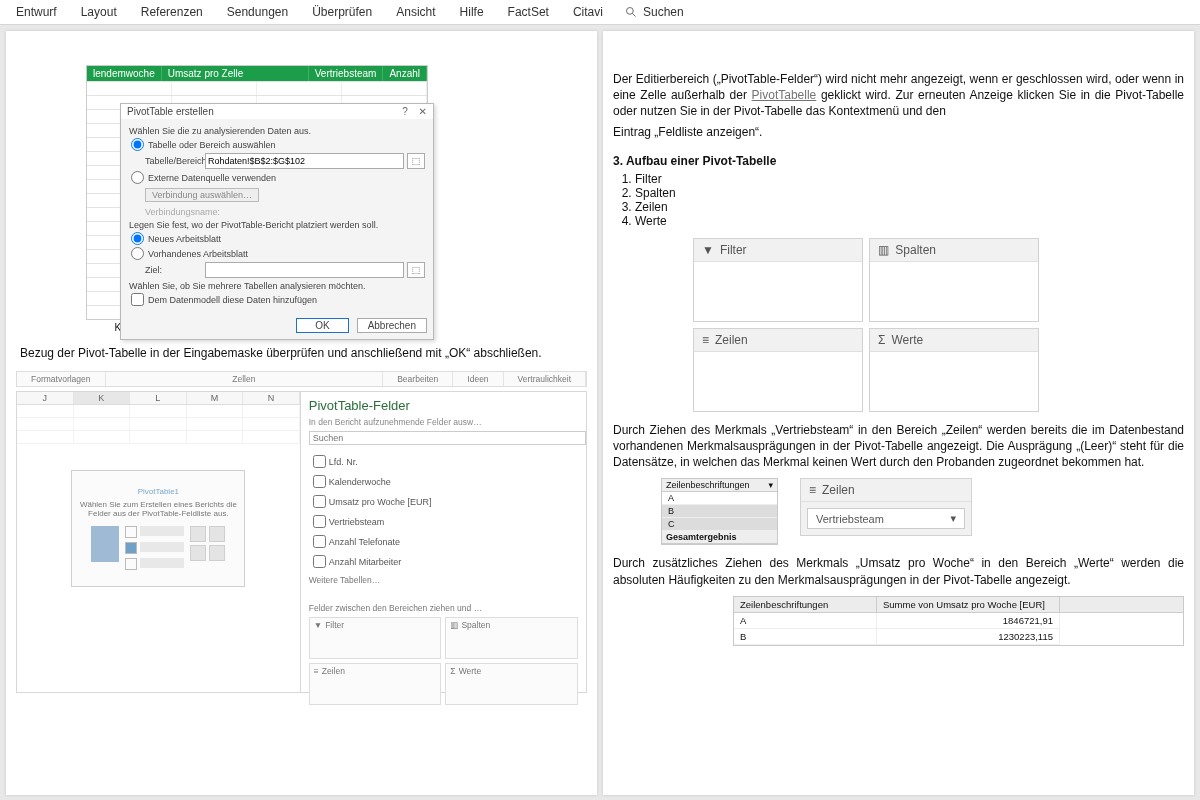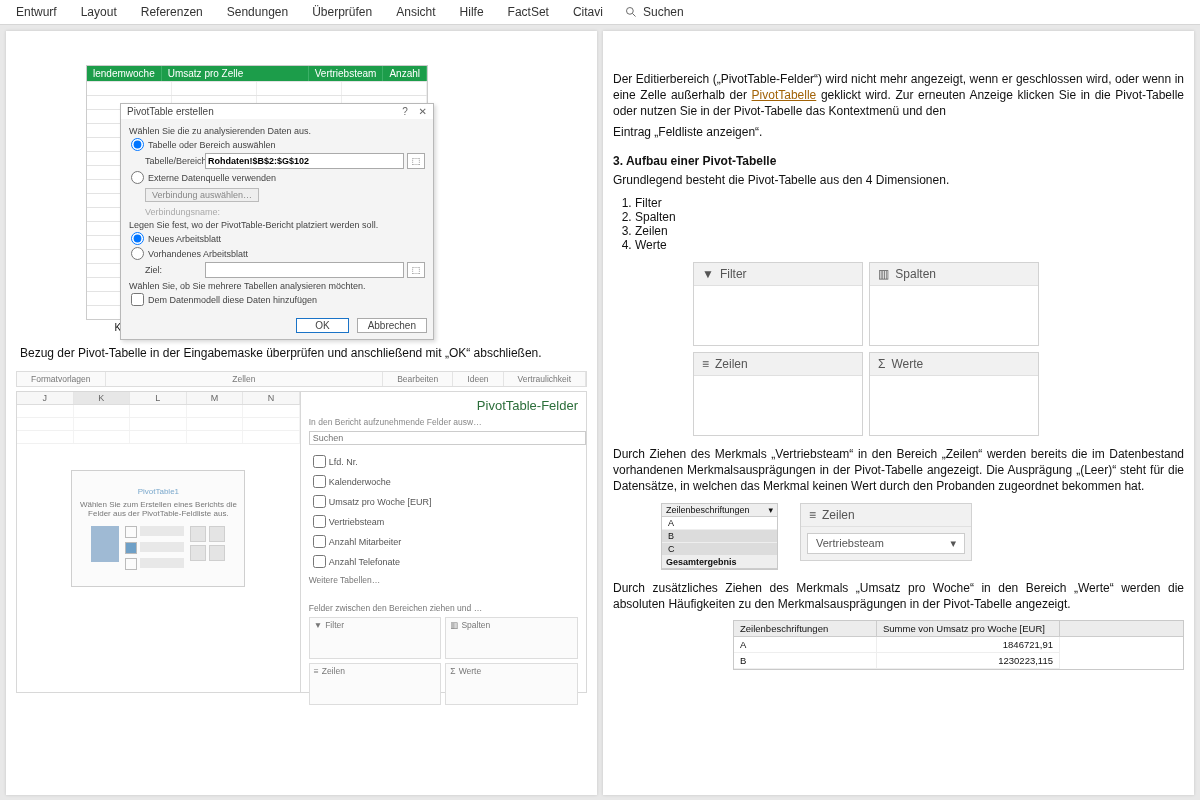--- a/index.html
+++ b/index.html
@@ -25,21 +25,21 @@
 .dlg{position:absolute;left:114px;top:72px;width:312px;background:#f4f4f4;border:1px solid #b8b8b8;font-size:10px;color:#444;box-shadow:2px 2px 4px rgba(0,0,0,.15);}
 .dlg-title{display:flex;align-items:center;justify-content:space-between;padding:2px 6px 2px 6px;font-size:10px;background:#fff;}
 .dlg-title .icons span{margin-left:8px;cursor:pointer;color:#666;}
 .dlg-body{padding:4px 8px 6px 8px;}
 .dlg-body .lbl{font-size:9px;margin:3px 0 2px 0;}
 .dlg-body label{display:flex;align-items:center;font-size:9px;margin:2px 0;}
 .dlg-body input[type=radio],.dlg-body input[type=checkbox]{margin:0 4px 0 2px;}
 .dlg-body input[type=text]{font-size:9px;padding:1px 2px;border:1px solid #aaa;background:#fff;height:12px;}
 .dlg-body .row{display:flex;align-items:center;margin:2px 0;}
 .dlg-body .row .cap{width:60px;font-size:9px;}
-.dlg-body .row input[type=text]{flex:1;font-weight:bold;}
+.dlg-body .row input[type=text]{flex:1;}
 .dlg-body .pick{width:16px;height:14px;border:1px solid #aaa;margin-left:3px;display:flex;align-items:center;justify-content:center;font-size:9px;background:#fff;cursor:pointer;}
 .dlg-body .greybtn{background:#eee;border:1px solid #bbb;padding:1px 6px;font-size:9px;color:#888;margin:2px 0 2px 16px;display:inline-block;}
 .dlg-btns{display:flex;justify-content:flex-end;padding:4px 6px 6px 6px;gap:8px;}
 .dlg-btns .ok{border:1.5px solid #1a73c7;background:#fff;padding:1px 18px;font-size:10px;cursor:pointer;}
 .dlg-btns .cancel{border:1px solid #aaa;background:#fff;padding:1px 10px;font-size:10px;cursor:pointer;}
 .below-row{display:flex;font-size:10px;margin-left:70px;width:340px;}
 .below-row div{flex:1;text-align:center;padding:2px 0;border-right:1px solid #ddd;}
 
 p.doc{font-size:12px;line-height:1.35;margin:10px 4px;text-align:justify;}
 
@@ -51,31 +51,31 @@
 .colhdr div{flex:1;text-align:center;font-size:9px;color:#666;padding:1px 0;border-right:1px solid #e5e5e5;}
 .sheet-rows .r{display:flex;height:12px;border-bottom:1px solid #f1f1f1;}
 .sheet-rows .r div{flex:1;border-right:1px solid #f3f3f3;}
 .pthint{margin:26px auto 0 auto;width:160px;border:1px solid #cfcfcf;padding:16px 6px;font-size:8px;color:#777;text-align:center;background:#fbfbfb;}
 .pthint .t{color:#7aa8cc;margin-bottom:4px;pointer-events:none;}
 .ptdiag{display:flex;gap:6px;justify-content:center;margin-top:8px;}
 .ptdiag .chip{width:28px;height:36px;background:#9fbad4;}
 .ptdiag .grid{display:grid;grid-template:16px 16px/16px 16px;gap:3px;}
 .ptdiag .grid div{background:#e4e4e4;border:1px solid #cfcfcf;}
 .fieldarea .pane{flex:1;background:#fff;padding:6px 8px;}
-.pane h3{font-size:13px;font-weight:400;color:#2b6e3a;margin:0 0 4px 0;text-align:right;}
+.pane h3{font-size:13px;font-weight:400;color:#2b6e3a;margin:0 0 4px 0;}
 .pane .sub{font-size:8.5px;color:#888;margin-bottom:4px;}
 .pane input.search{width:100%;font-size:9px;padding:1px 3px;border:1px solid #ccc;margin-bottom:6px;}
 .pane label{display:flex;align-items:center;font-size:9px;color:#555;margin:1px 0;}
 .pane .more{font-size:8.5px;color:#777;margin-top:4px;}
 .pane .between{font-size:8.5px;color:#777;margin-top:18px;margin-bottom:4px;}
 .dropzones{display:grid;grid-template-columns:1fr 1fr;gap:4px;}
 .dz{border:1px solid #ddd;background:#fbfbfb;padding:2px 4px;font-size:8.5px;color:#777;height:36px;display:flex;align-items:flex-start;gap:3px;}
 
 .right p{font-size:12px;line-height:1.35;margin:4px 0 8px 0;text-align:justify;}
-.right .ul{color:#a16207;text-decoration:underline;}
+.right .ul{color:#737373;text-decoration:underline;}
 .right h4{font-size:12px;margin:14px 0 4px 0;}
 .right ol{font-size:12px;margin:4px 0 10px 22px;padding:0;}
 .quad{display:grid;grid-template-columns:170px 170px;grid-template-rows:84px 84px;gap:6px;margin:8px 0 10px 80px;}
 .qcell{border:1px solid #d2d2d2;background:#f1f1f1;display:flex;flex-direction:column;}
 .qcell .hdr{display:flex;align-items:center;gap:6px;background:#f1f1f1;border-bottom:1px solid #e0e0e0;padding:4px 8px;font-size:12px;color:#555;}
 .qcell .body{flex:1;background:#fff;}
 .ico{width:12px;height:12px;display:inline-block;}
 
 .mini{display:flex;gap:22px;margin:8px 0 10px 48px;align-items:flex-start;}
 .mt{border:1px solid #c9c9c9;font-size:9px;background:#fff;}
@@ -378,25 +378,25 @@
       <label>
             <input type="checkbox" style="">
             <span>Umsatz pro Woche [EUR]</span>
           </label>
       <label>
             <input type="checkbox" style="">
             <span>Vertriebsteam</span>
           </label>
       <label>
             <input type="checkbox" style="">
+            <span>Anzahl Telefonate</span>
+          </label>
+      <label>
+            <input type="checkbox" style="">
             <span>Anzahl Mitarbeiter</span>
-          </label>
-      <label>
-            <input type="checkbox" style="">
-            <span>Anzahl Telefonate</span>
           </label>
       <div class="more">Weitere Tabellen…</div>
       <div class="between">Felder zwischen den Bereichen ziehen und …</div>
       <div class="dropzones">
         <div class="dz">
               <span>▼</span>
               <span>Filter</span>
             </div>
         <div class="dz">
               <span>▥</span>
@@ -416,21 +416,20 @@
 </div>
 
 <div class="page page-right right">
   <div style="height:30px"></div>
   <p>
     <span>Der Editierbereich („PivotTable-Felder“) wird nicht mehr angezeigt, wenn er geschlossen wird, oder wenn in eine Zelle außerhalb der </span><span class="ul">PivotTabelle</span><span> geklickt wird. Zur erneuten Anzeige klicken Sie in die Pivot-Tabelle oder nutzen Sie in der Pivot-Tabelle das Kontextmenü und den</span>
   </p>
   <p style="margin-top:-4px">Eintrag „Feldliste anzeigen“.</p>
 
   <h4>3.   Aufbau einer Pivot-Tabelle</h4>
-  <p>Grundlegend besteht die Pivot-Tabelle aus den 4 Dimensionen.</p>
   <ol>
     <li>Filter</li>
     <li>Spalten</li>
     <li>Zeilen</li>
     <li>Werte</li>
   </ol>
 
   <div class="quad">
     <div class="qcell">
           <div class="hdr">

